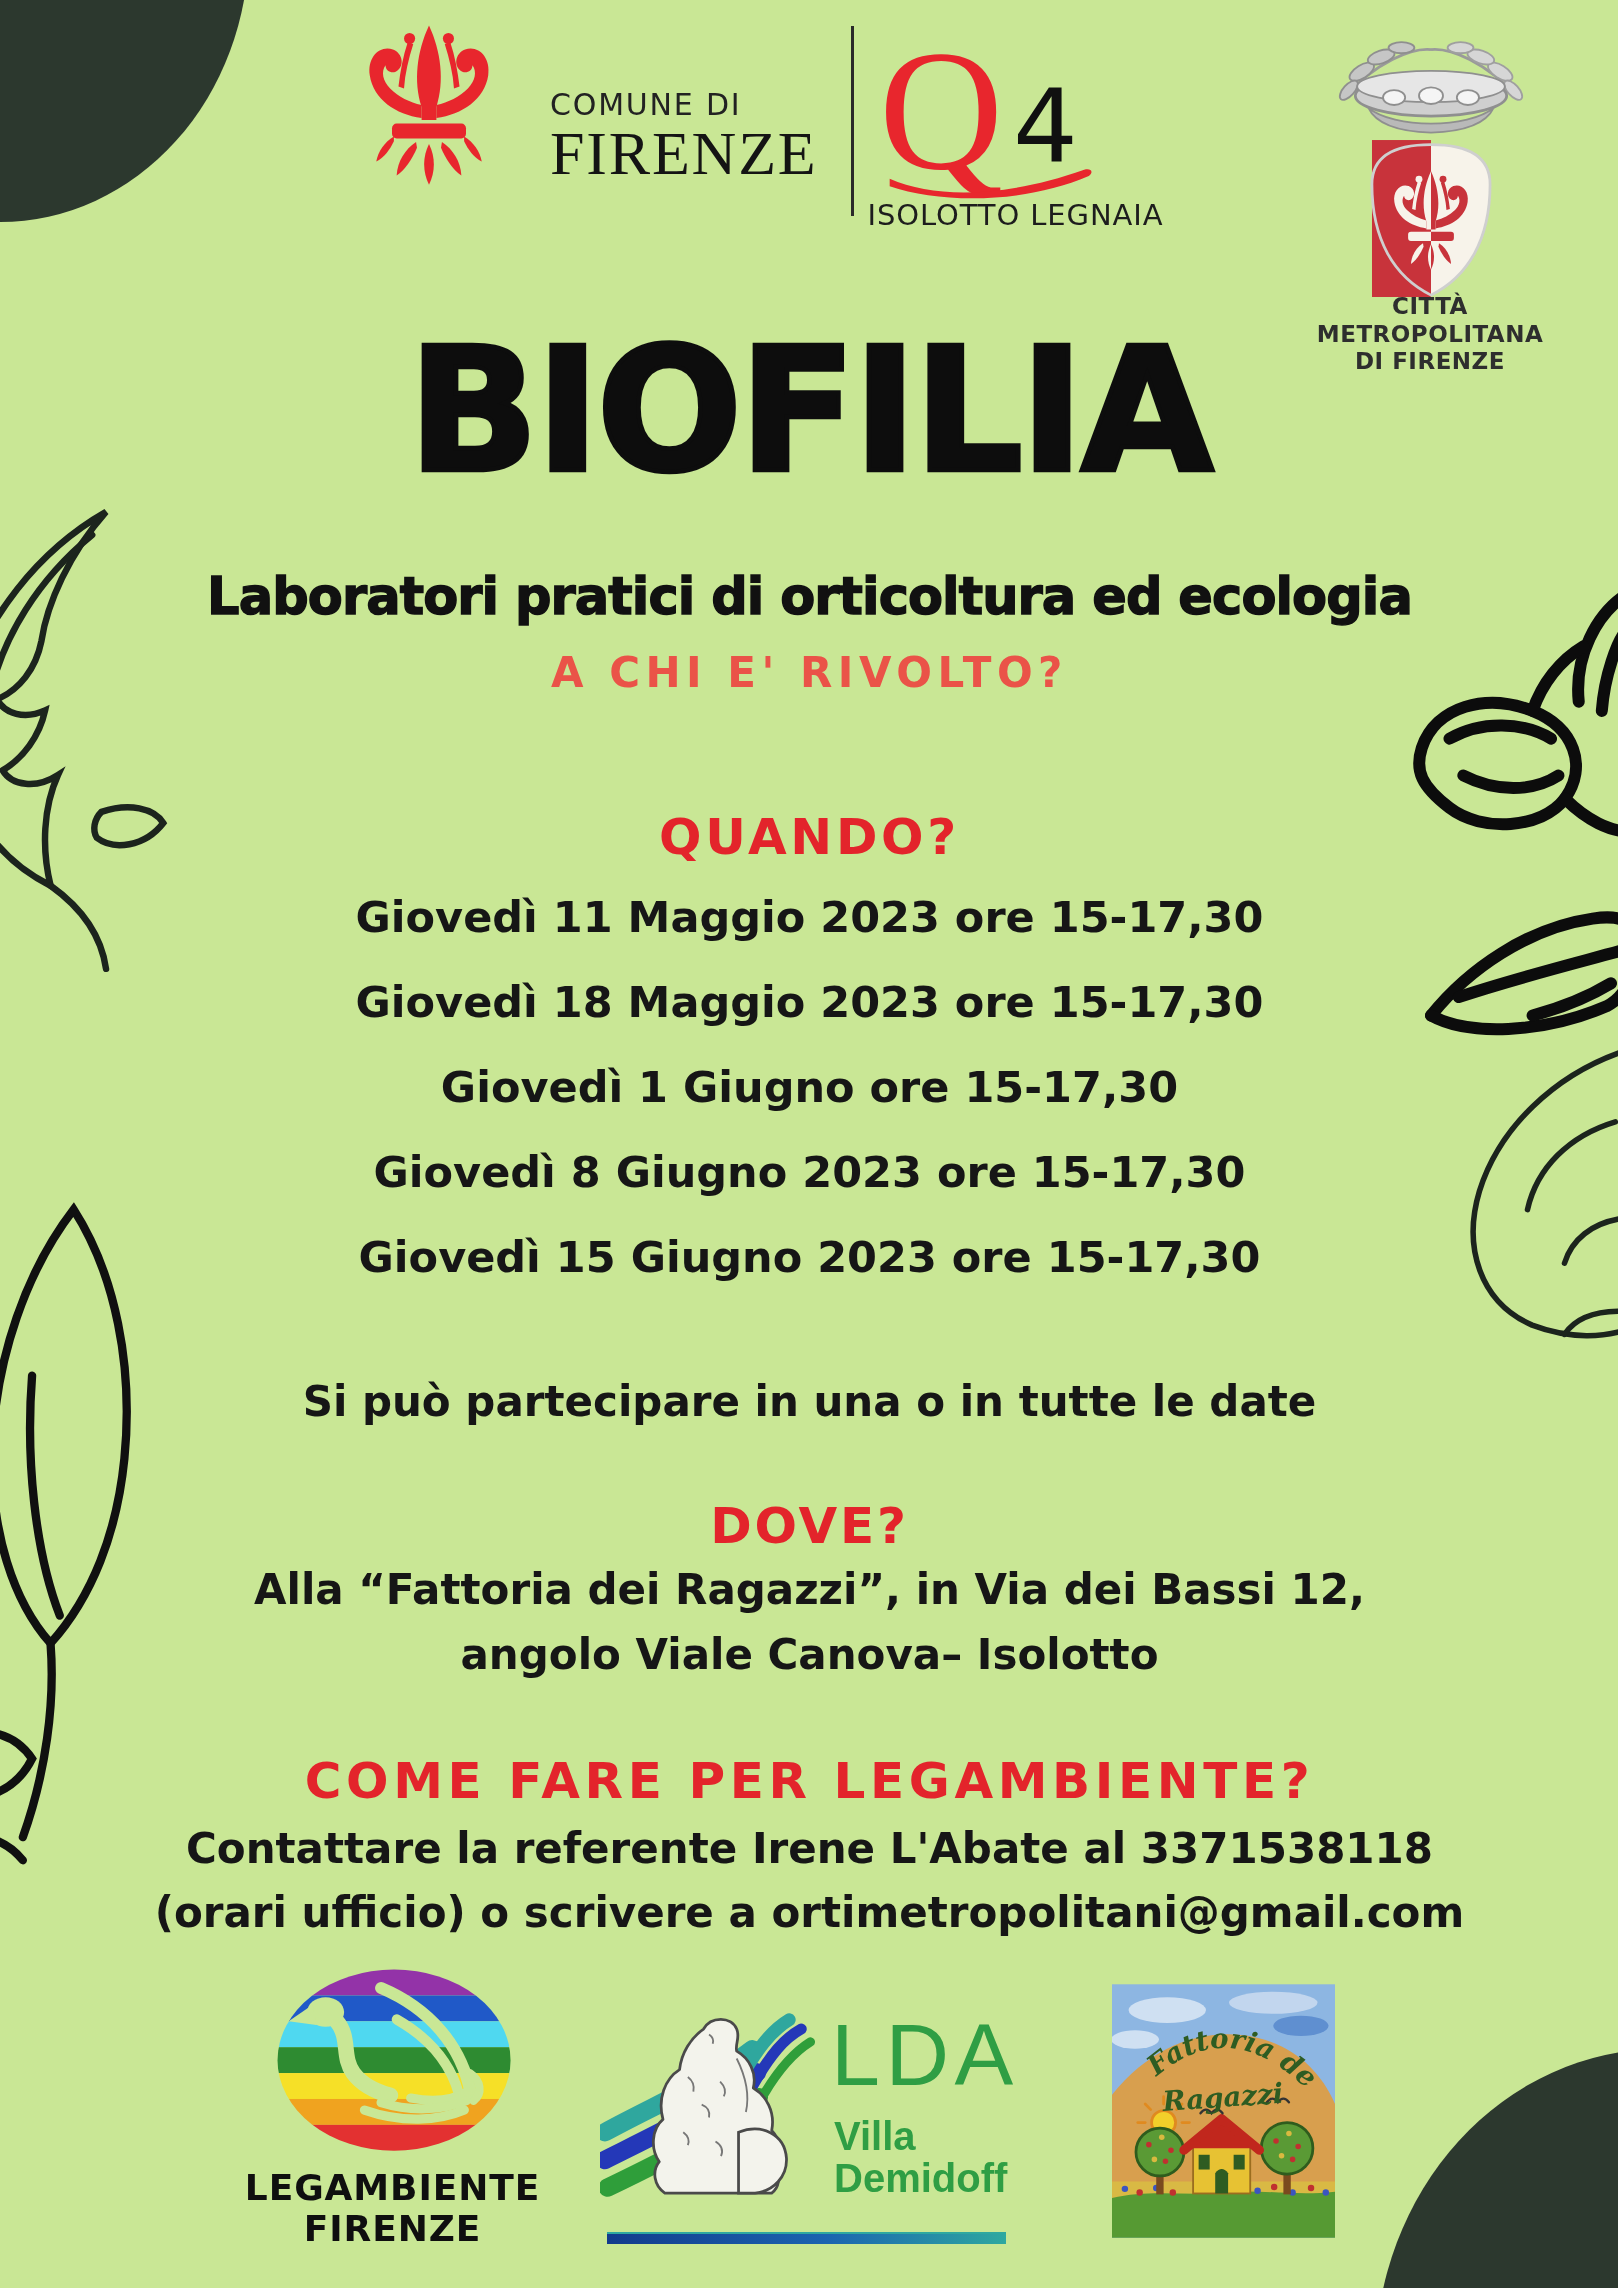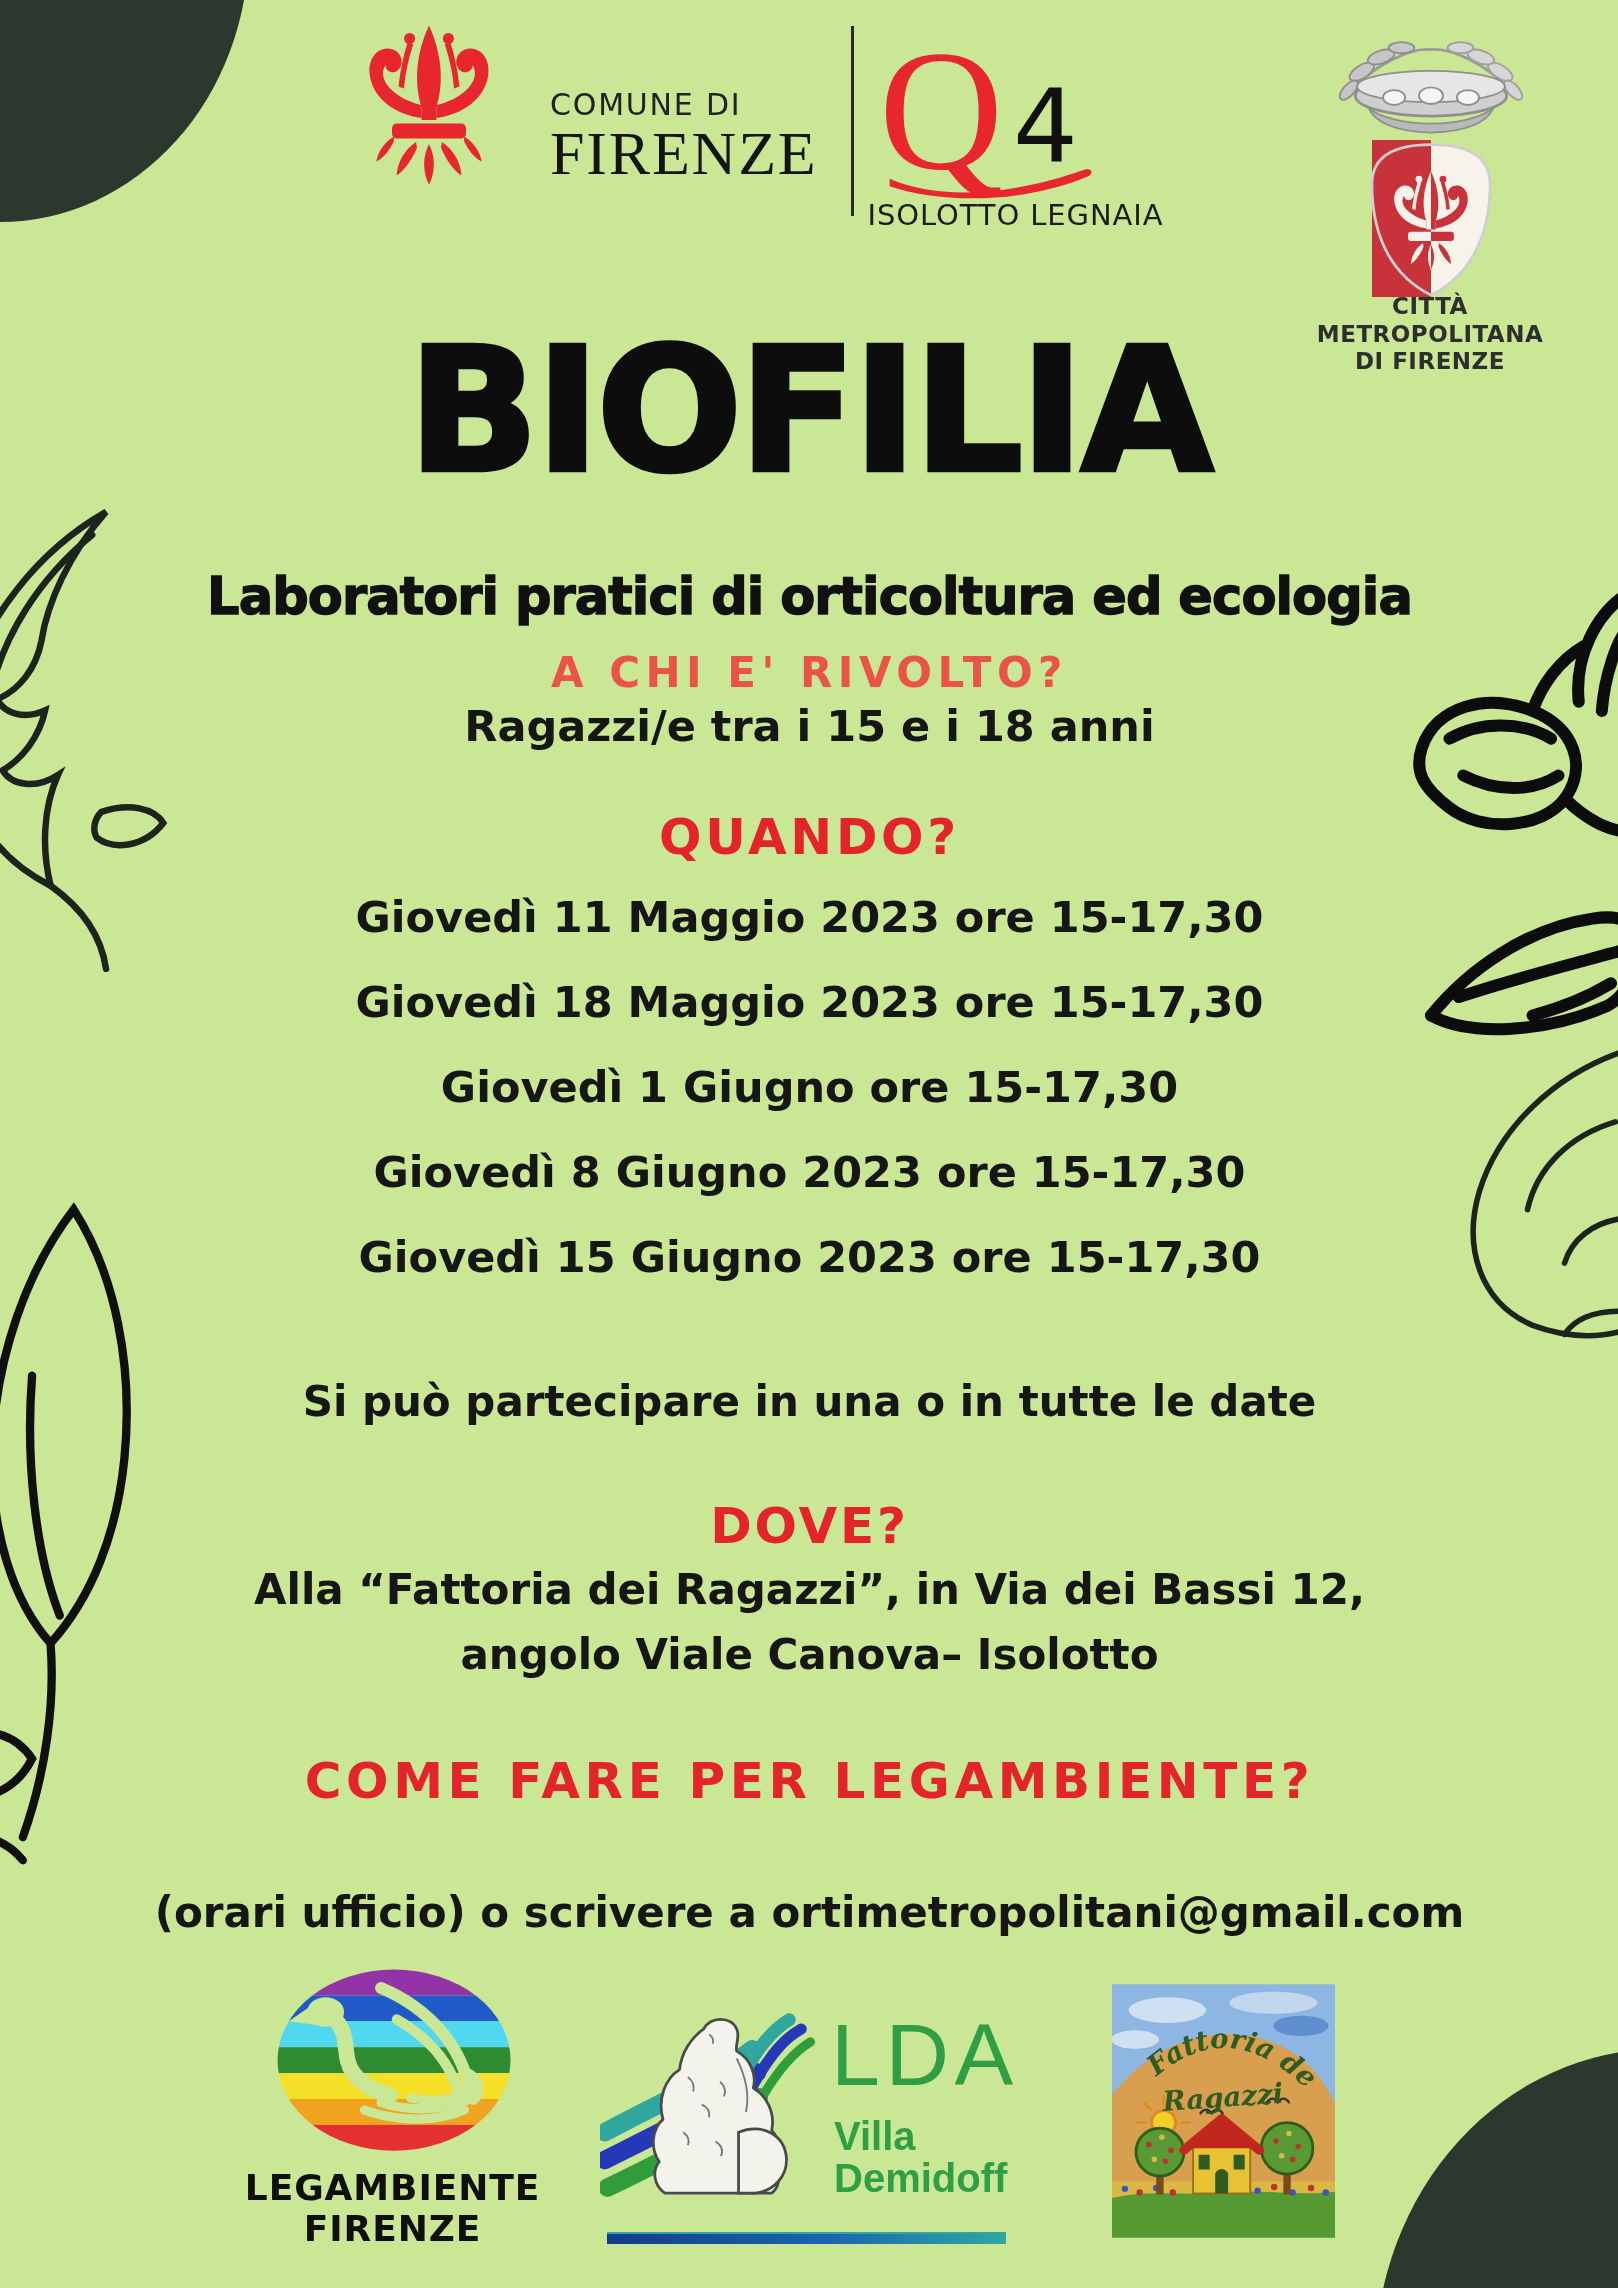--- a/index.html
+++ b/index.html
@@ -180,37 +180,37 @@
   </svg>
   <div class="abs metro-caption" style="left:1287px;top:293px;">
     <div>CITTÀ METROPOLITANA</div>
     <div>DI FIRENZE</div>
   </div>
 
   <div class="abs ctr title" style="top:325px;">BIOFILIA</div>
   <div class="abs ctr subtitle" style="top:567px;">Laboratori pratici di orticoltura ed ecologia</div>
 
   <div class="abs ctr coral-head" style="top:648px;font-size:42px;letter-spacing:5.5px;">A CHI E' RIVOLTO?</div>
-  <div class="abs ctr hand" style="top:701px;font-size:43px;">Ragazzi/e tra i 15 e i 18 anni</div>
 
   <div class="abs ctr red-head" style="top:808px;font-size:50px;letter-spacing:3.7px;">QUANDO?</div>
   <div class="abs ctr hand dates" style="top:892px;">
     <div>Giovedì 11 Maggio 2023  ore 15-17,30</div>
     <div>Giovedì 18 Maggio 2023 ore 15-17,30</div>
     <div>Giovedì 1 Giugno ore 15-17,30</div>
     <div>Giovedì 8 Giugno 2023 ore 15-17,30</div>
     <div>Giovedì 15 Giugno 2023 ore 15-17,30</div>
   </div>
   <div class="abs ctr hand" style="top:1377px;font-size:42px;">Si può partecipare in una o in tutte le date</div>
 
   <div class="abs ctr red-head" style="top:1497px;font-size:50px;letter-spacing:2.8px;">DOVE?</div>
   <div class="abs ctr hand" style="top:1565px;font-size:42px;">Alla “Fattoria dei Ragazzi”, in Via dei Bassi 12,</div>
   <div class="abs ctr hand" style="top:1630px;font-size:42px;">angolo Viale Canova– Isolotto</div>
 
   <div class="abs ctr red-head" style="top:1752px;font-size:50px;letter-spacing:4.6px;">COME FARE PER LEGAMBIENTE?</div>
+  <div class="abs ctr hand" style="top:1824px;font-size:42px;">Contattare la referente Irene L'Abate al 3371538118</div>
   <div class="abs ctr hand" style="top:1888px;font-size:42px;">(orari ufficio) o scrivere a ortimetropolitani@gmail.com</div>
 
   <svg class="abs" style="left:272px;top:1964px;" width="245" height="196" viewBox="0 0 265 212">
     <defs>
         <clipPath id="eggClip">
           <ellipse cx="132" cy="104" rx="126" ry="98"></ellipse>
         </clipPath>
       </defs>
     <g clip-path="url(#eggClip)">
       <rect x="0" y="0" width="265" height="34" fill="#9333a8"></rect>

